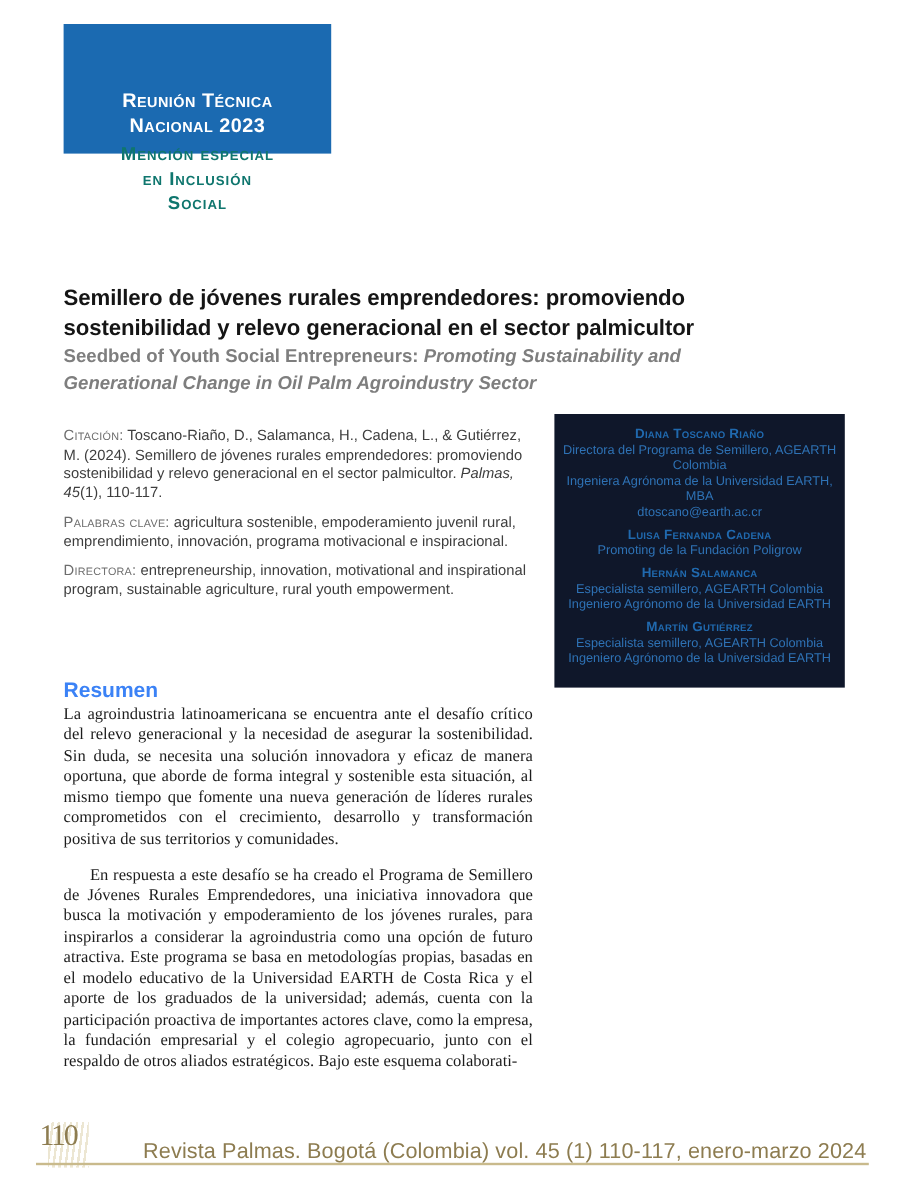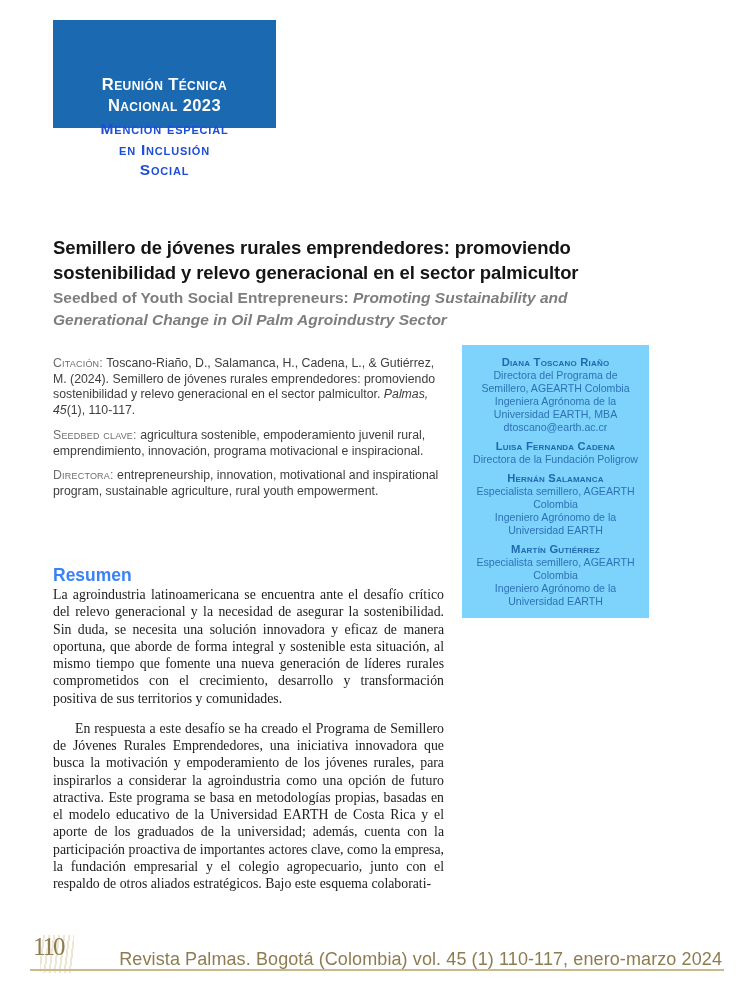--- a/index.html
+++ b/index.html
@@ -40,21 +40,21 @@
     letter-spacing: 0.4px;
     line-height: 21px;
   }
 
   
   .mention {
     position: absolute;
     left: 53px; top: 119px;
     width: 223px;
     text-align: center;
-    color: #1d4ed8;
+    color: #0f766e;
   }
   .mention .line {
     font-size: 15.5px;
     font-weight: bold;
     font-variant: small-caps;
     letter-spacing: 0.8px;
     line-height: 20.5px;
   }
 
   
@@ -94,23 +94,23 @@
     color: #6d6d6d;
     letter-spacing: 0.2px;
     text-align: right;
   }
   .meta .it { font-style: italic; }
 
   
   .authors-box {
     position: absolute;
     left: 462px; top: 345px;
-    width: 187px;
+    width: 242px;
     min-height: 228px;
-    background: #7dd3fc;
+    background: #0f172a;
     box-sizing: border-box;
     padding: 11px 7px 10px 7px;
     text-align: center;
     color: #2e72b5;
     font-size: 10.6px;
     line-height: 13px;
   }
   .author-group { margin-top: 6px; }
   .author-group:first-child { margin-top: 0; }
   .author-name {
@@ -198,36 +198,36 @@
 
   <div class="article-subtitle">
     <span>Seedbed of Youth Social Entrepreneurs:</span>
     <span class="it">Promoting Sustainability and Generational Change in Oil Palm Agroindustry Sector</span>
   </div>
 
   <div class="meta">
     <p><span class="label">Citación:</span>
       <span>Toscano-Riaño, D., Salamanca, H., Cadena, L., &amp; Gutiérrez, M. (2024). Semillero de jóvenes rurales emprendedores: promoviendo sostenibilidad y relevo generacional en el sector palmicultor.</span>
       <span class="it">Palmas, 45</span><span>(1), 110-117.</span></p>
-    <p><span class="label">Seedbed clave:</span>
+    <p><span class="label">Palabras clave:</span>
       <span>agricultura sostenible, empoderamiento juvenil rural, emprendimiento, innovación, programa motivacional e inspiracional.</span></p>
     <p><span class="label">Directora:</span>
       <span>entrepreneurship, innovation, motivational and inspirational program, sustainable agriculture, rural youth empowerment.</span></p>
   </div>
 
   <div class="authors-box">
     <div class="author-group">
       <div class="author-name">Diana Toscano Riaño</div>
       <div class="author-line">Directora del Programa de Semillero, AGEARTH Colombia</div>
       <div class="author-line">Ingeniera Agrónoma de la Universidad EARTH, MBA</div>
       <a class="author-email" href="#">dtoscano@earth.ac.cr</a>
     </div>
     <div class="author-group">
       <div class="author-name">Luisa Fernanda Cadena</div>
-      <div class="author-line">Directora de la Fundación Poligrow</div>
+      <div class="author-line">Promoting de la Fundación Poligrow</div>
     </div>
     <div class="author-group">
       <div class="author-name">Hernán Salamanca</div>
       <div class="author-line">Especialista semillero, AGEARTH Colombia</div>
       <div class="author-line">Ingeniero Agrónomo de la Universidad EARTH</div>
     </div>
     <div class="author-group">
       <div class="author-name">Martín Gutiérrez</div>
       <div class="author-line">Especialista semillero, AGEARTH Colombia</div>
       <div class="author-line">Ingeniero Agrónomo de la Universidad EARTH</div>

